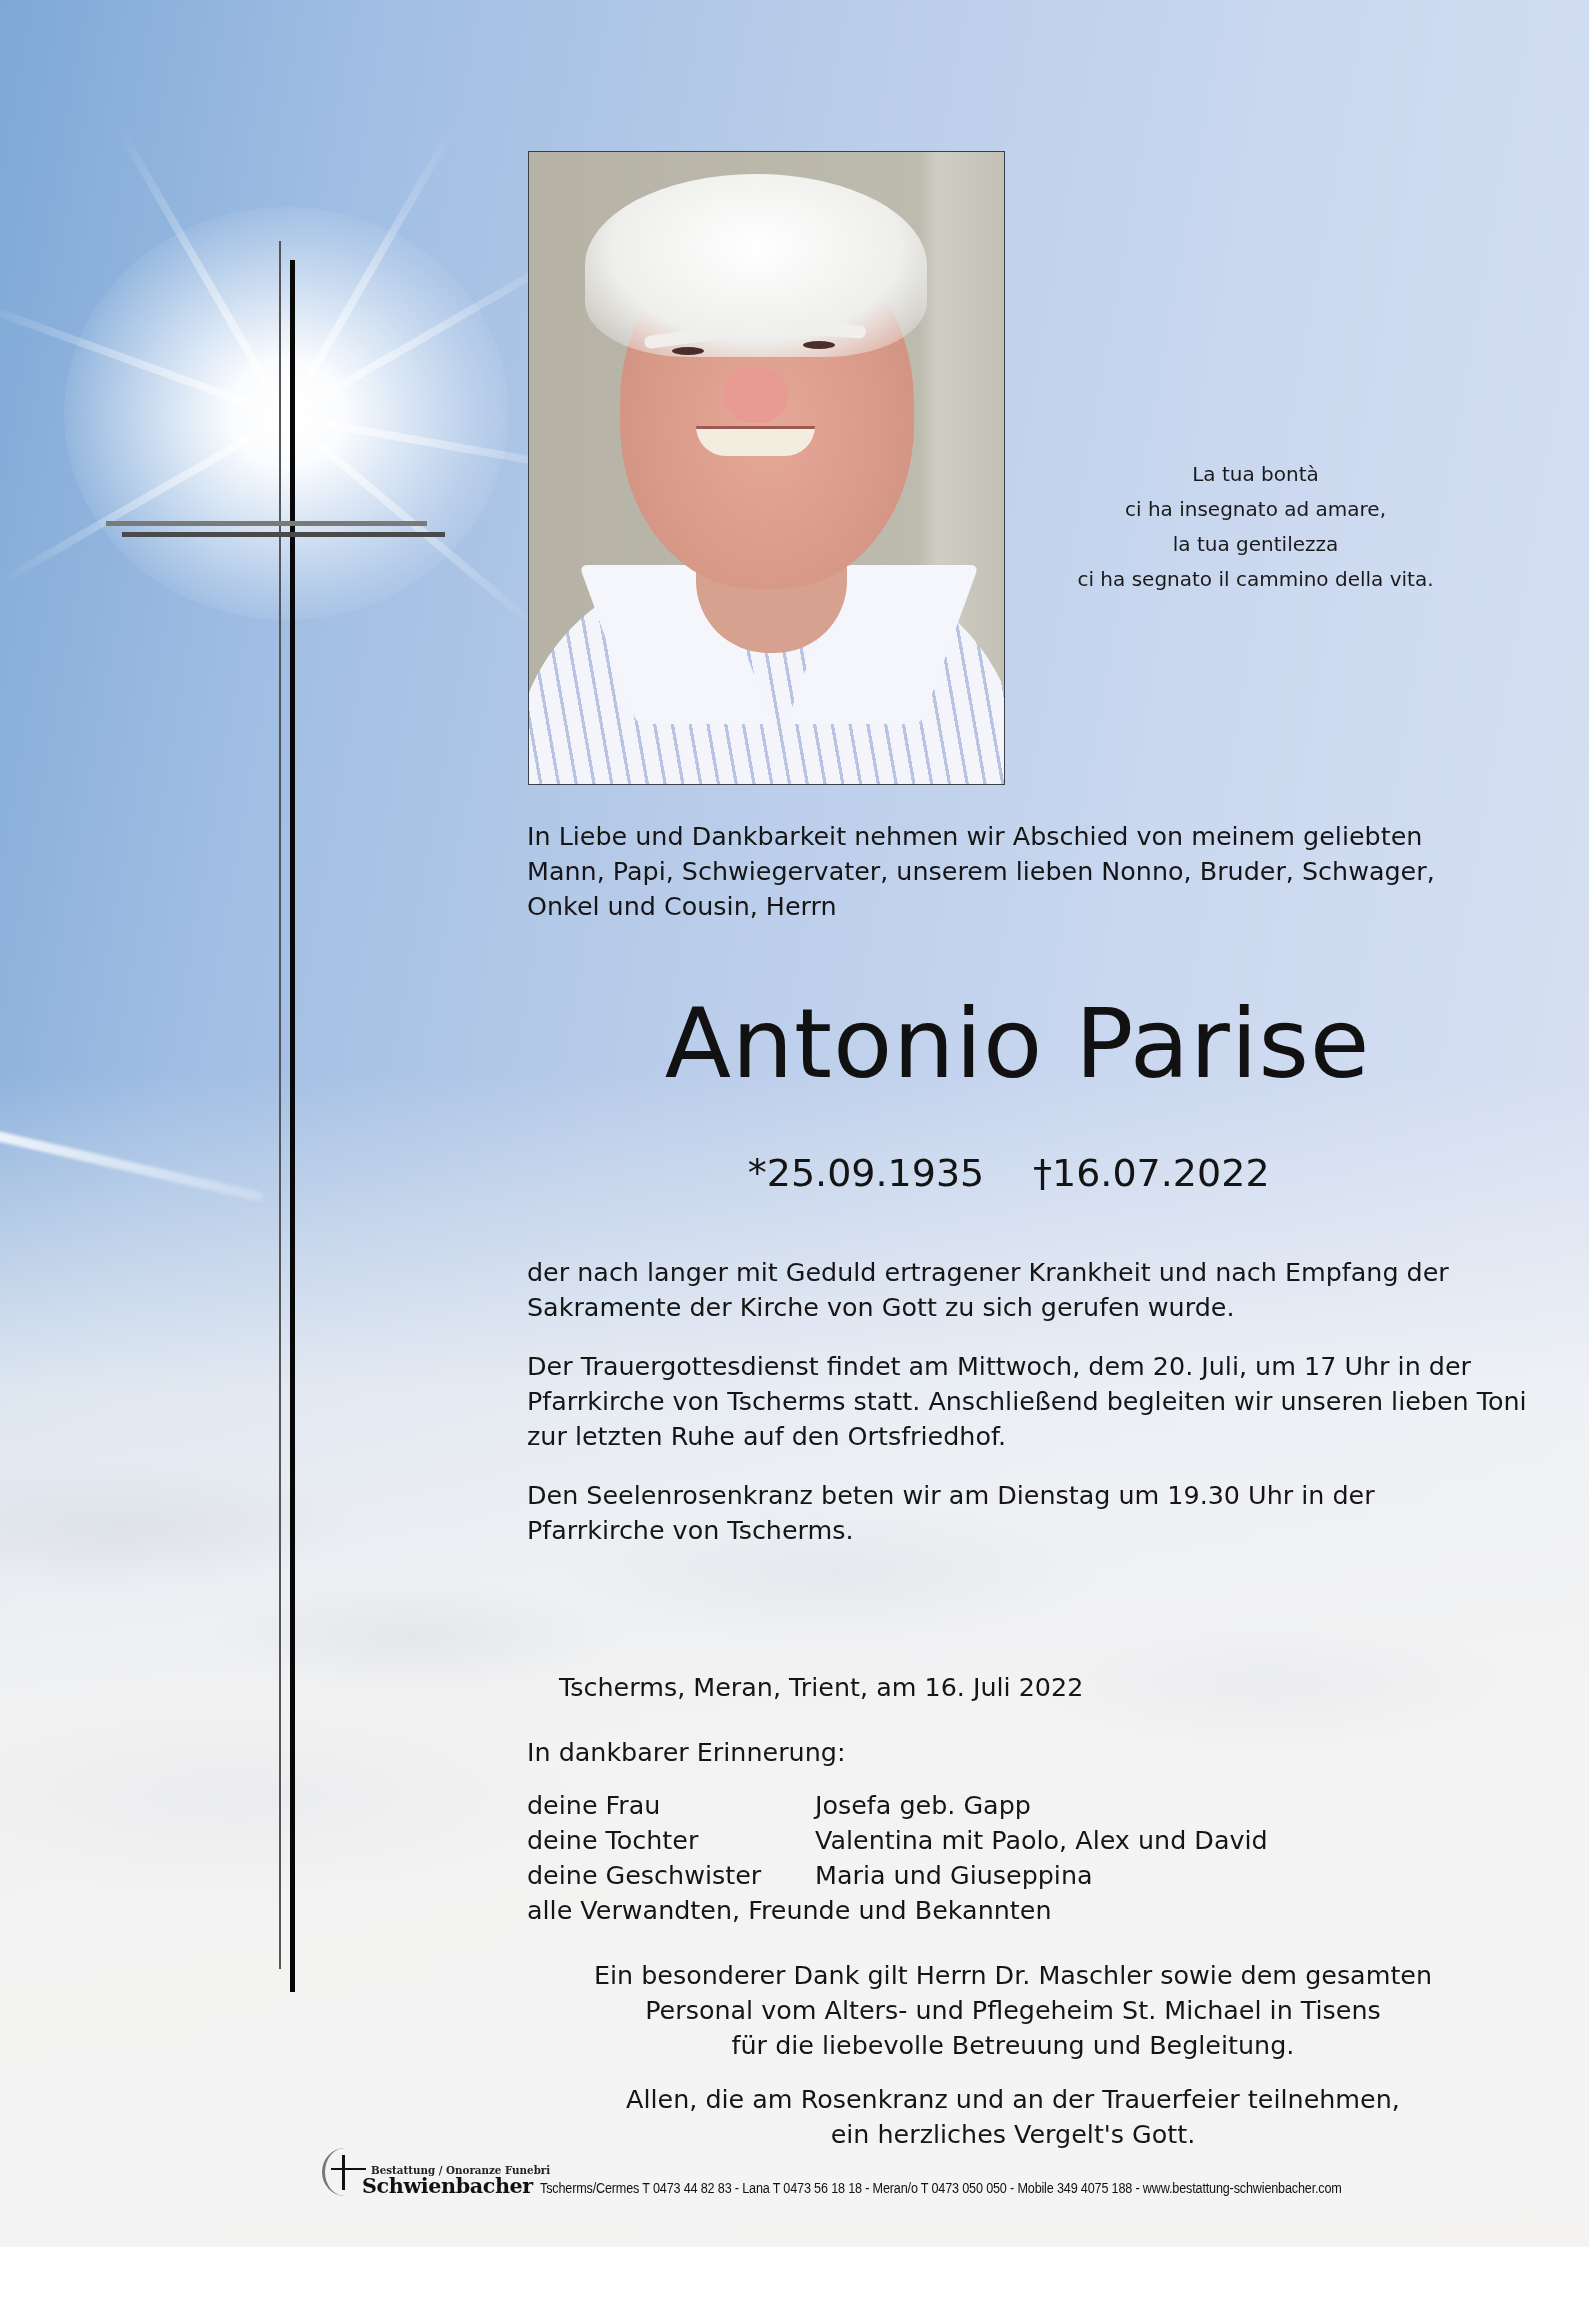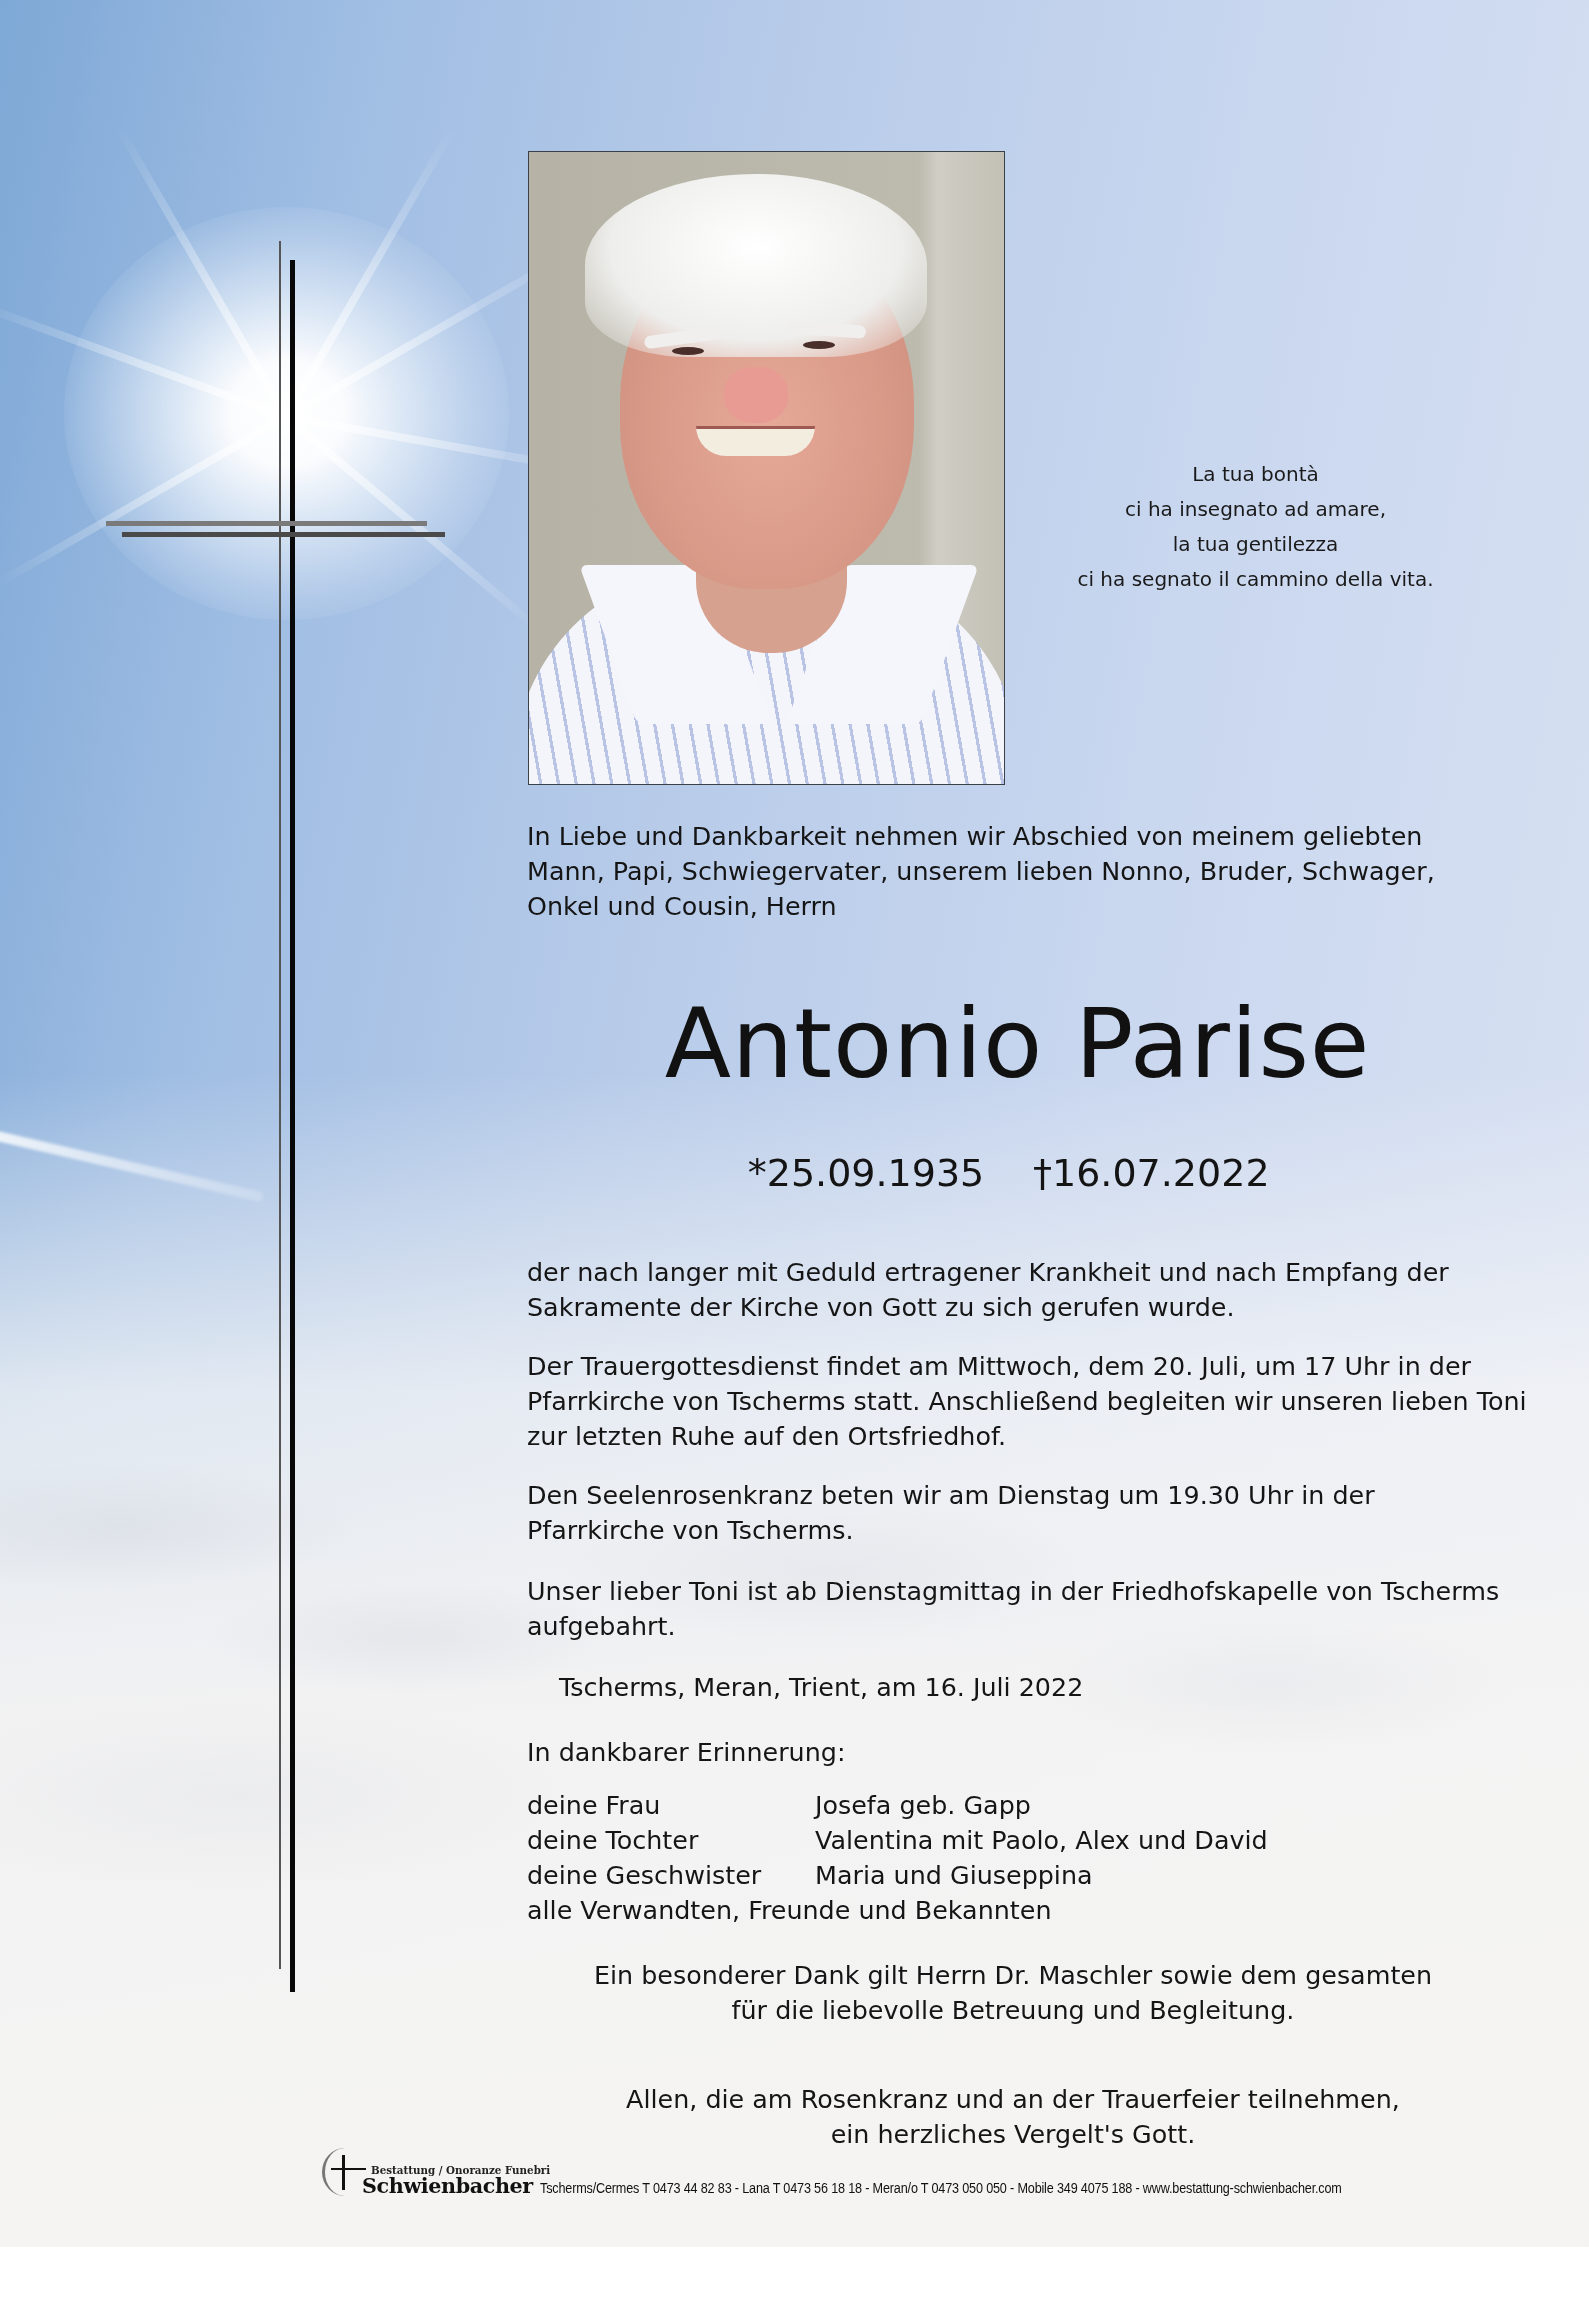--- a/index.html
+++ b/index.html
@@ -232,24 +232,20 @@
   </div>
   <div class="body-block" style="top: 1349px;">
     <div>Der Trauergottesdienst findet am Mittwoch, dem 20. Juli, um 17 Uhr in der</div>
     <div>Pfarrkirche von Tscherms statt. Anschließend begleiten wir unseren lieben Toni</div>
     <div>zur letzten Ruhe auf den Ortsfriedhof.</div>
   </div>
   <div class="body-block" style="top: 1478px;">
     <div>Den Seelenrosenkranz beten wir am Dienstag um 19.30 Uhr in der</div>
     <div>Pfarrkirche von Tscherms.</div>
   </div>
-  <div class="body-block" style="top: 1574px;">
-    <div>Unser lieber Toni ist ab Dienstagmittag in der Friedhofskapelle von Tscherms</div>
-    <div>aufgebahrt.</div>
-  </div>
   <div class="body-block" style="top: 1670px; margin-left: 32px;">
     <div>Tscherms, Meran, Trient, am 16. Juli 2022</div>
   </div>
 
   <div class="body-block" style="top: 1735px;">
     <div>In dankbarer Erinnerung:</div>
     <div style="height: 17.5px;"></div>
     <div class="family-row">
       <span class="rel">deine Frau</span>
       <span>Josefa geb. Gapp</span>
@@ -260,20 +256,21 @@
     </div>
     <div class="family-row">
       <span class="rel">deine Geschwister</span>
       <span>Maria und Giuseppina</span>
     </div>
     <div>alle Verwandten, Freunde und Bekannten</div>
   </div>
 
   <div class="centered" style="top: 1958px;">
     <div>Ein besonderer Dank gilt Herrn Dr. Maschler sowie dem gesamten</div>
+    <div>Personal vom Alters- und Pflegeheim St. Michael in Tisens</div>
     <div>für die liebevolle Betreuung und Begleitung.</div>
   </div>
   <div class="centered" style="top: 2082px;">
     <div>Allen, die am Rosenkranz und an der Trauerfeier teilnehmen,</div>
     <div>ein herzliches Vergelt's Gott.</div>
   </div>
 
   <div class="footer-logo"></div>
   <div class="logo-cross-v"></div>
   <div class="logo-cross-h"></div>

